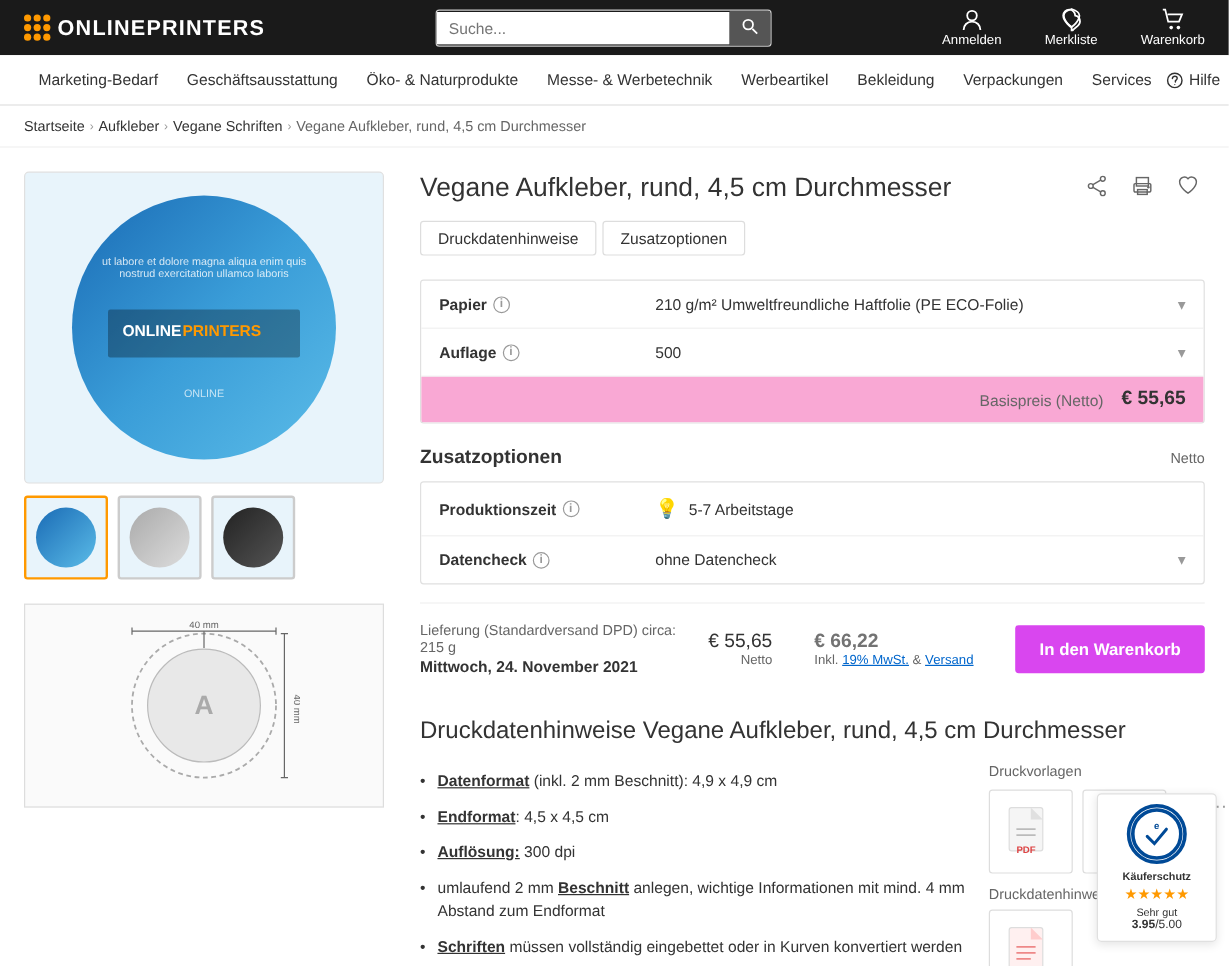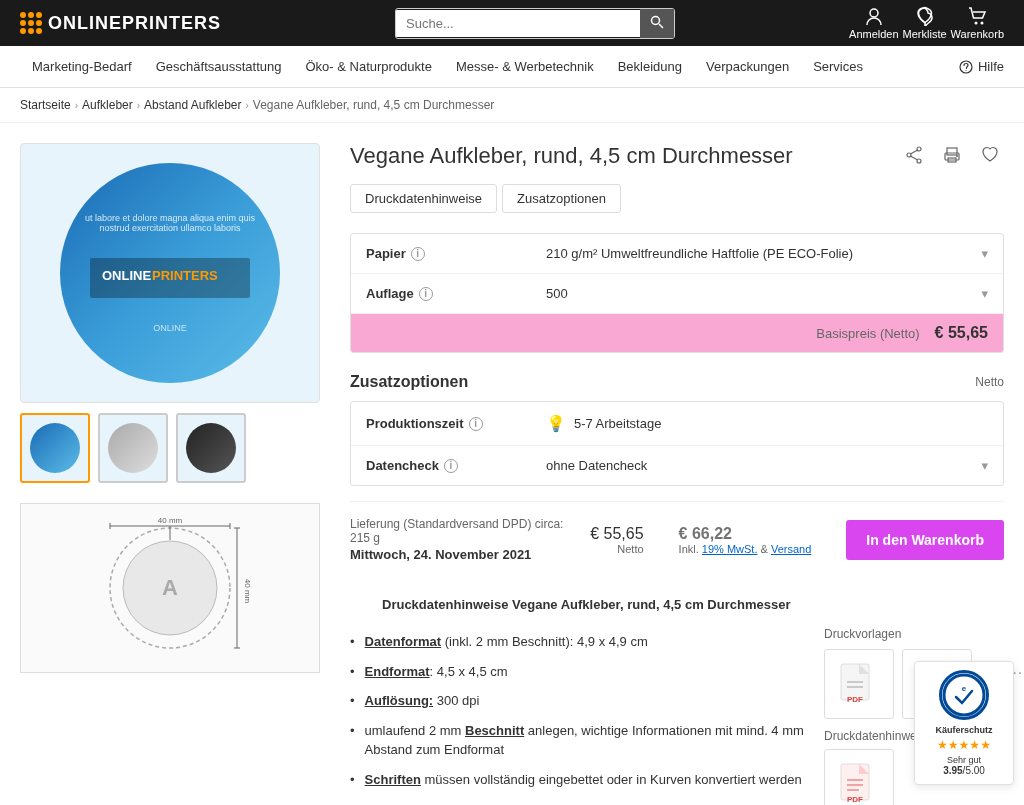--- a/index.html
+++ b/index.html
@@ -7,21 +7,21 @@
 
     
     .header { background: #1a1a1a; padding: 8px 20px; display: flex; align-items: center; justify-content: space-between; height: 46px; }
     .logo { display: flex; align-items: center; gap: 6px; }
     .logo-dots { display: grid; grid-template-columns: repeat(3,6px); gap: 2px; }
     .logo-dot { width: 6px; height: 6px; background: #f90; border-radius: 50%; }
     .logo-text { color: #fff; font-size: 18px; font-weight: bold; letter-spacing: 1px; }
     .search-bar { display: flex; align-items: center; border: 1px solid #ccc; border-radius: 3px; overflow: hidden; width: 280px; }
     .search-bar input { border: none; outline: none; padding: 6px 10px; font-size: 13px; width: 100%; }
     .search-bar button { background: #555; border: none; padding: 6px 10px; cursor: pointer; color: #fff; }
-    .header-actions { display: flex; gap: 4px; align-items: center; }
+    .header-actions { display: flex; gap: 36px; align-items: center; }
     .header-action { display: flex; flex-direction: column; align-items: center; color: #fff; font-size: 11px; cursor: pointer; text-decoration: none; }
     .header-action svg { margin-bottom: 2px; }
 
     
     .nav { background: #fff; border-bottom: 1px solid #e0e0e0; padding: 0 20px; display: flex; align-items: center; justify-content: space-between; }
     .nav-items { display: flex; }
     .nav-item { padding: 13px 12px; font-size: 13px; color: #333; cursor: pointer; white-space: nowrap; }
     .nav-right { display: flex; align-items: center; gap: 5px; font-size: 13px; cursor: pointer; padding: 13px 0; }
 
     
@@ -77,21 +77,21 @@
     .price-block { text-align: right; }
     .price-netto { font-size: 13px; color: #666; }
     .price-netto strong { font-size: 16px; font-weight: normal; color: #333; }
     .price-brutto { font-size: 16px; font-weight: bold; color: #737373; }
     .price-note { font-size: 11px; color: #666; }
     .price-note a { color: #0066cc; text-decoration: underline; }
     .cart-btn { background: #d946ef; color: #fff; border: none; padding: 12px 20px; font-size: 14px; font-weight: bold; border-radius: 3px; cursor: pointer; white-space: nowrap; }
 
     
     .print-section { margin-top: 20px; }
-    .print-title { font-size: 13px; font-weight: bold; margin-bottom: 15px; margin-left: 32px; }
+    .print-title { font-size: 20px; font-weight: normal; margin-bottom: 15px; }
     .print-content { display: flex; gap: 20px; }
     .print-list { flex: 1; }
     .print-list ul { list-style: none; padding: 0; }
     .print-list li { padding: 5px 0; font-size: 13px; display: flex; align-items: flex-start; gap: 5px; line-height: 1.5; }
     .print-list li::before { content: "•"; color: #333; flex-shrink: 0; }
     .print-list li a, .print-list li u { color: #333; text-decoration: underline; font-weight: bold; cursor: pointer; }
     .druckvorlagen { width: 180px; flex-shrink: 0; }
     .druckvorlagen-title { font-size: 12px; color: #666; margin-bottom: 8px; }
     .druckvorlagen-icons { display: flex; gap: 8px; margin-bottom: 8px; }
     .druckvorlage-icon { width: 70px; height: 70px; border: 1px solid #ddd; border-radius: 3px; display: flex; align-items: center; justify-content: center; cursor: pointer; }
@@ -156,40 +156,41 @@
     </a>
   </div>
 </header>
 
 <nav class="nav">
   <div class="nav-items">
     <span class="nav-item">Marketing-Bedarf</span>
     <span class="nav-item">Geschäftsausstattung</span>
     <span class="nav-item">Öko- &amp; Naturprodukte</span>
     <span class="nav-item">Messe- &amp; Werbetechnik</span>
+    <span class="nav-item">Werbeartikel</span>
     <span class="nav-item">Bekleidung</span>
     <span class="nav-item">Verpackungen</span>
     <span class="nav-item">Services</span>
   </div>
   <div class="nav-right">
     <svg width="14" height="14" viewBox="0 0 14 14" fill="none">
         <circle cx="7" cy="7" r="6" stroke="#333" stroke-width="1.2"></circle>
         <path d="M5 5.5C5 4.2 6 3.5 7 3.5c1.1 0 2 .8 2 1.8 0 1-1 1.5-1.5 2v1" stroke="#333" stroke-width="1.2" stroke-linecap="round"></path>
         <circle cx="7" cy="10.5" r="0.5" fill="#333"></circle>
       </svg>
     <span>Hilfe</span>
   </div>
 </nav>
 
 <div class="breadcrumb">
   <a>Startseite</a>
   <span class="breadcrumb-sep">›</span>
   <a>Aufkleber</a>
   <span class="breadcrumb-sep">›</span>
-  <a>Abstand Aufkleber</a>
+  <a>Vegane Schriften</a>
   <span class="breadcrumb-sep">›</span>
   <span class="breadcrumb-current">Vegane Aufkleber, rund, 4,5 cm Durchmesser</span>
 </div>
 
 <div class="main">
 
   <div class="product-images">
     <div class="main-image">
       <div class="main-image-circle">
         <div style="display:flex;flex-direction:column;align-items:center;">

